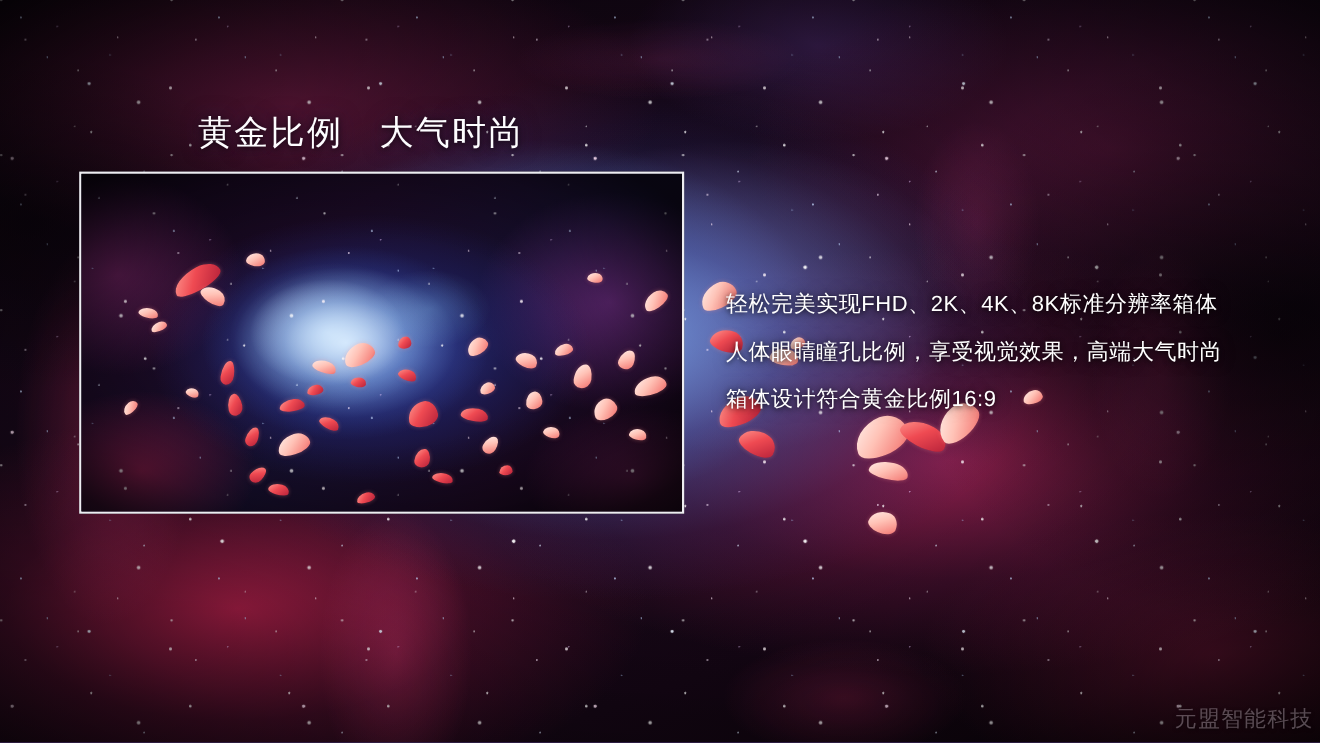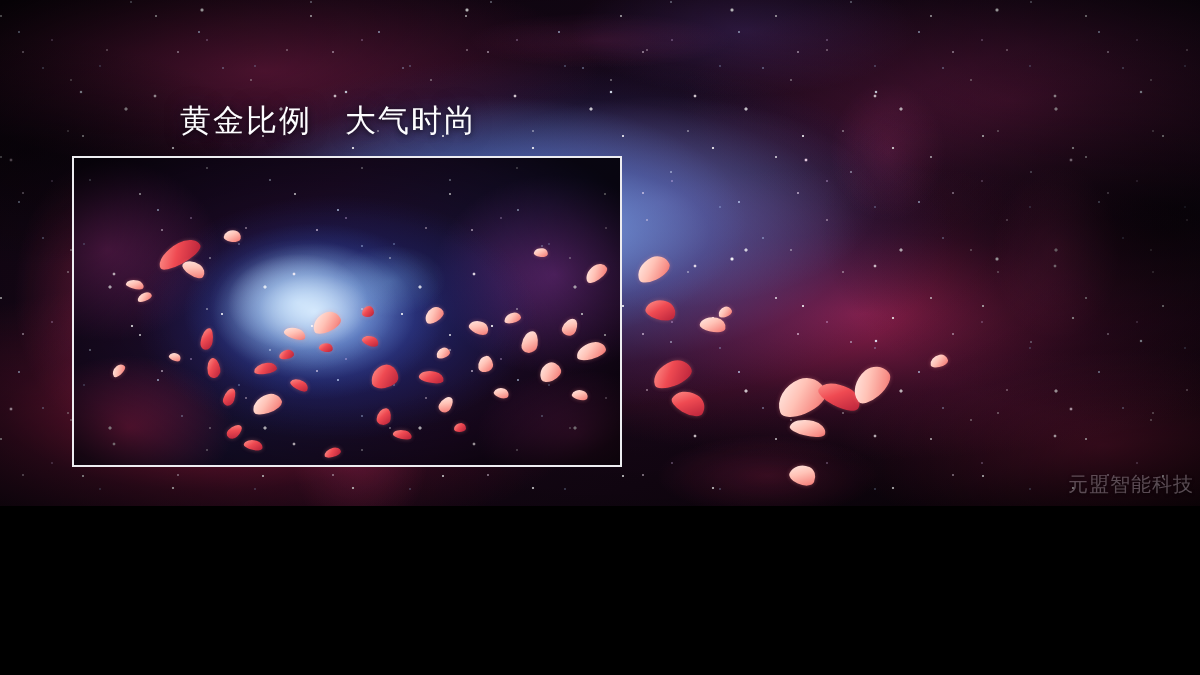--- a/index.html
+++ b/index.html
@@ -3,21 +3,21 @@
 <meta charset="utf-8">
 <style>
   html, body {
     margin: 0;
     padding: 0;
     background: #000;
   }
   #slide {
     position: relative;
     width: 1200px;
-    height: 506px;
+    height: 675px;
     overflow: hidden;
     font-family: Liberation Sans, sans-serif;
     background: #4c1d95;
   }
 
   
   .bg-layer {
     position: absolute;
     inset: 0;
     pointer-events: none;
@@ -258,16 +258,21 @@
         <div class="petal pale" style="left: 448px; top: 173px; width: 16px; height: 22px; transform: rotate(8deg);"></div>
         <div class="petal pale" style="left: 465px; top: 205px; width: 22px; height: 18px; transform: rotate(-24deg);"></div>
         <div class="petal pale" style="left: 489px; top: 160px; width: 14px; height: 18px; transform: rotate(22deg);"></div>
         <div class="petal pale" style="left: 502px; top: 185px; width: 30px; height: 16px; transform: rotate(-14deg);"></div>
         <div class="petal pale" style="left: 498px; top: 232px; width: 16px; height: 10px; transform: rotate(16deg);"></div>
         <div class="petal pale" style="left: 510px; top: 108px; width: 24px; height: 14px; transform: rotate(-34deg);"></div>
         <div class="petal pale" style="left: 460px; top: 90px; width: 14px; height: 9px; transform: rotate(10deg);"></div>
       </div>
   </div>
 
+  <div id="body-text">
+    <div class="line">轻松完美实现FHD、2K、4K、8K标准分辨率箱体</div>
+    <div class="line">人体眼睛瞳孔比例，享受视觉效果，高端大气时尚</div>
+    <div class="line">箱体设计符合黄金比例16:9</div>
+  </div>
 
   <div id="watermark">元盟智能科技</div>
 
 </div>
 
 </body></html>

